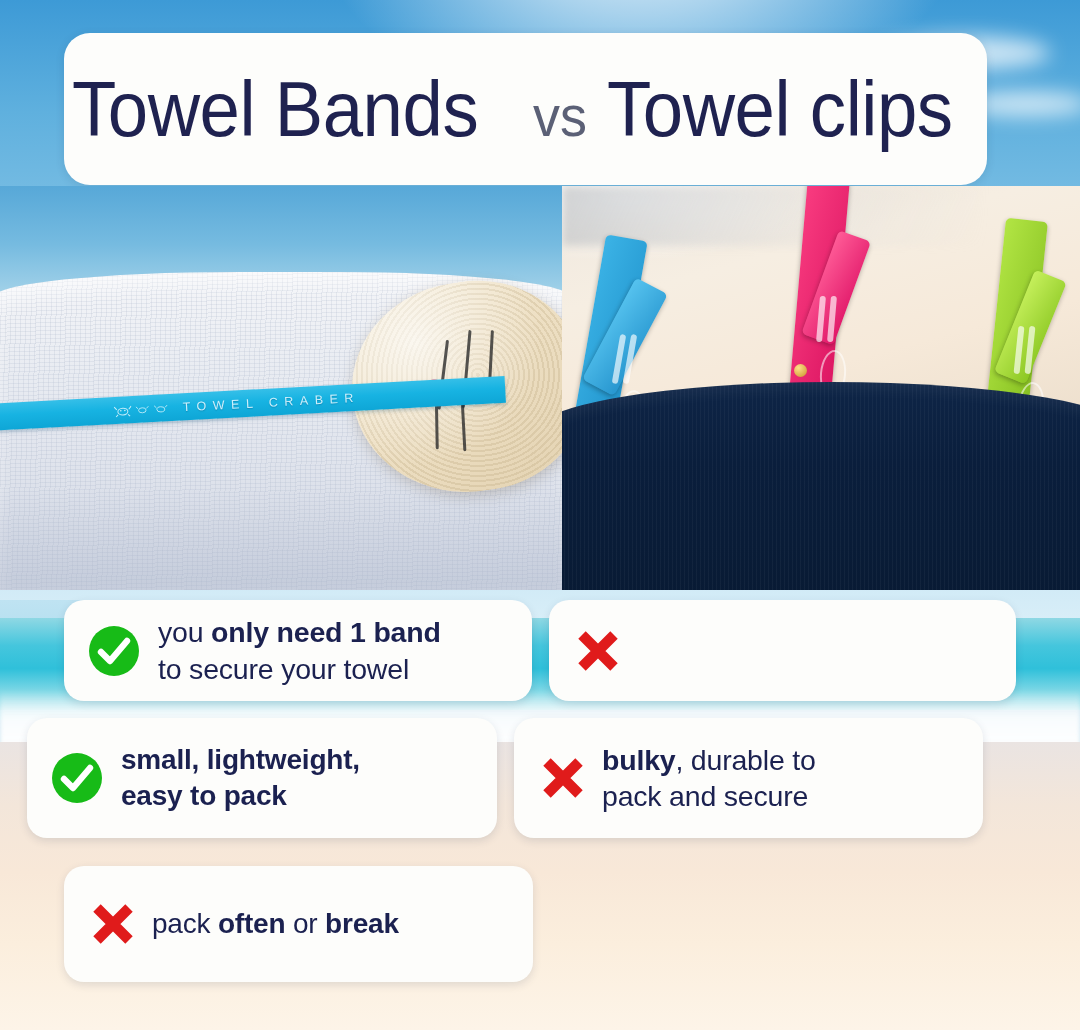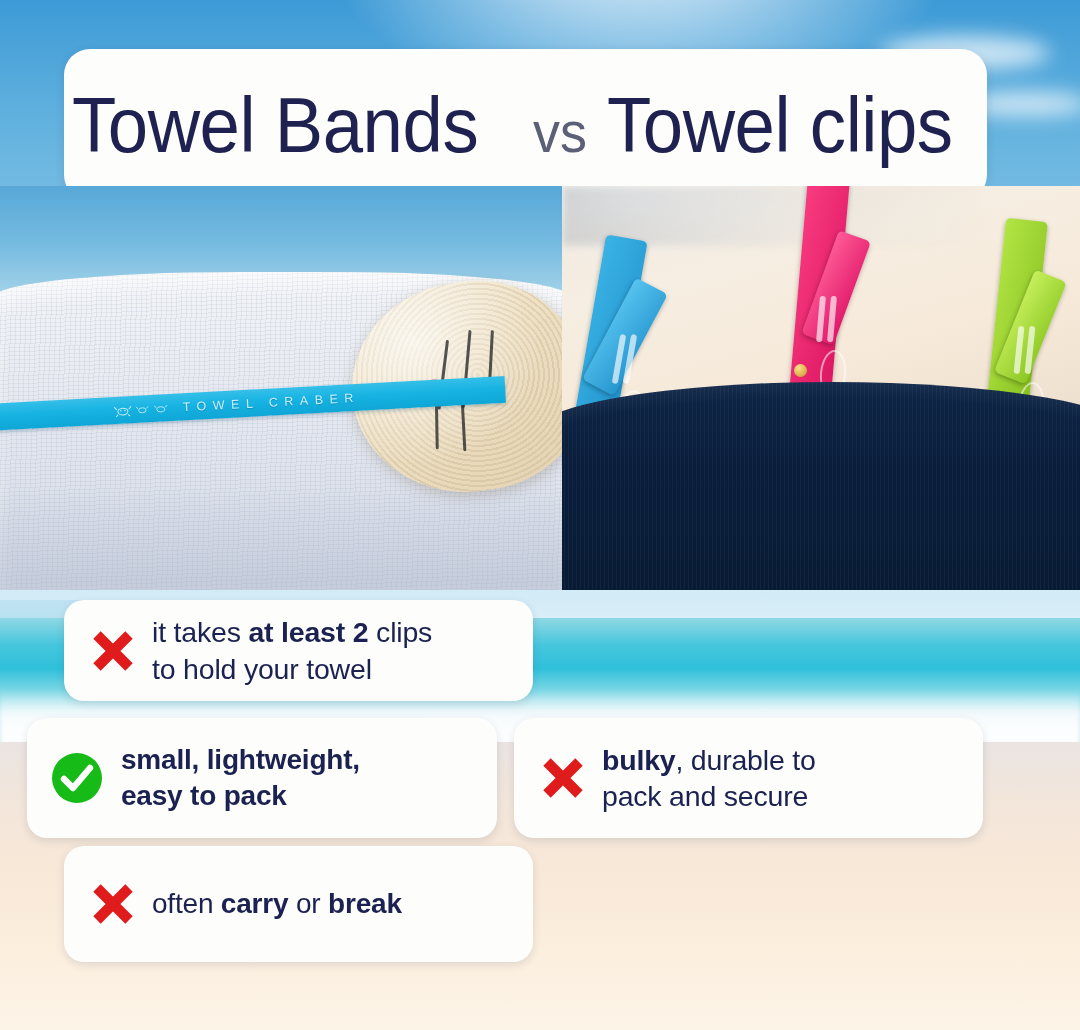--- a/index.html
+++ b/index.html
@@ -31,21 +31,21 @@
   .bg-sand{
     position:absolute;left:0;top:742px;width:1080px;height:288px;
     background:linear-gradient(180deg,#eae4e2 0%, #f3e6da 22%, #f8e8d8 45%, #fbeedd 70%, #fdf4e8 100%);
   }
   .bg-hazeL{position:absolute;left:0;top:600px;width:430px;height:120px;
     background:linear-gradient(180deg,#bfe3f2 0%, #a9dced 60%, #cfeef5 100%);}
   .bg-cloud{position:absolute;border-radius:50%;background:rgba(255,255,255,0.7);filter:blur(10px);}
 
   
   .title-card{
-    position:absolute;left:64px;top:49px;width:923px;height:152px;
+    position:absolute;left:64px;top:33px;width:923px;height:152px;
     background:#fdfdfb;border-radius:26px;
     box-shadow:0 2px 10px rgba(20,40,70,0.12);
     display:flex;align-items:center;justify-content:center;
   }
   .title-row{display:flex;align-items:baseline;justify-content:center;white-space:nowrap;}
   .t-main{
     font-family:"Liberation Sans Narrow","Liberation Sans","DejaVu Sans",sans-serif;
     font-size:78px;font-weight:300;color:#1f2250;letter-spacing:-0.5px;
     transform:scaleX(0.93);transform-origin:left center;
   }
@@ -130,21 +130,21 @@
     box-shadow:0 3px 9px rgba(30,50,80,0.13);
     display:flex;align-items:center;
     padding:0 16px;box-sizing:border-box;
   }
   .card-left{width:470px;}
   .card-right{width:469px;}
   .row-1 .card{height:101px;}
   .row-2 .card{height:120px;}
   .row-3 .card{height:116px;}
   .row-1{margin-bottom:17px;}
-  .row-2{margin-bottom:8px;padding-left:27px;}
+  .row-2{margin-bottom:28px;padding-left:27px;}
 
   .mark{flex:0 0 auto;display:flex;align-items:center;justify-content:center;}
   .mark-check{width:56px;height:56px;margin-left:6px;margin-right:16px;}
   .mark-x{width:50px;height:50px;margin-left:8px;margin-right:14px;}
 
   .txt{
     color:#1b2150;font-size:28.5px;line-height:1.28;
     font-family:"Liberation Sans","DejaVu Sans",sans-serif;font-weight:400;
     letter-spacing:-0.2px;
   }
@@ -245,29 +245,37 @@
 
       <div class="pr-towel">
         <div class="pr-towel-tex"></div>
       </div>
     </div>
   </div>
 
   <div class="rows">
 
     <div class="row row-1">
+      <div class="card card-left">
+        <span class="mark mark-check">
+          <svg viewBox="0 0 56 56" width="56" height="56">
+            <circle cx="28" cy="28" r="25" fill="#17bb17"></circle>
+            <path d="M15 29 L24 38 L41 18" fill="none" stroke="#ffffff" stroke-width="6.4" stroke-linecap="round" stroke-linejoin="round"></path>
+          </svg>
+        </span>
+        <span class="txt">
+          <span>you </span><b>only need 1 band</b><br>
+          <span>to secure your towel</span>
+        </span>
+      </div>
       <div class="card card-right">
         <span class="mark mark-x">
           <svg viewBox="0 0 50 50" width="50" height="50">
             <path d="M9 9 L41 41 M41 9 L9 41" stroke="#e01b1b" stroke-width="10.5" stroke-linecap="butt"></path>
           </svg>
-        </span>
-        <span class="txt">
-          <span>it takes </span><b>at least 2</b><span> clips</span><br>
-          <span>to hold your towel</span>
         </span>
       </div>
     </div>
 
     <div class="row row-2">
       <div class="card card-left">
         <span class="mark mark-check">
           <svg viewBox="0 0 56 56" width="56" height="56">
             <circle cx="28" cy="28" r="25" fill="#17bb17"></circle>
             <path d="M15 29 L24 38 L41 18" fill="none" stroke="#ffffff" stroke-width="6.4" stroke-linecap="round" stroke-linejoin="round"></path>
@@ -292,19 +300,19 @@
     </div>
 
     <div class="row row-3">
       <div class="card card-right">
         <span class="mark mark-x">
           <svg viewBox="0 0 50 50" width="50" height="50">
             <path d="M9 9 L41 41 M41 9 L9 41" stroke="#e01b1b" stroke-width="10.5" stroke-linecap="butt"></path>
           </svg>
         </span>
         <span class="txt">
-          <span>often </span><b>carry</b><span> or </span><b>break</b>
+          <span>pack </span><b>often</b><span> or </span><b>break</b>
         </span>
       </div>
     </div>
 
   </div>
 </div>
 
 </body></html>

